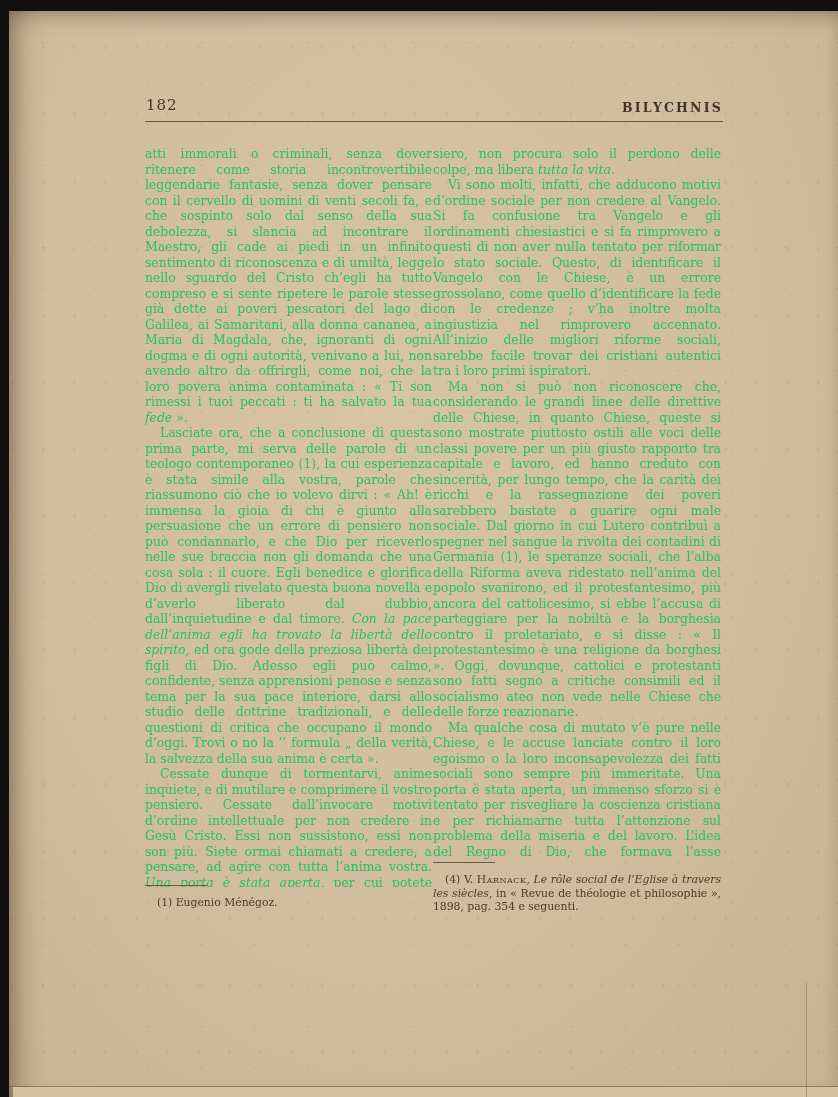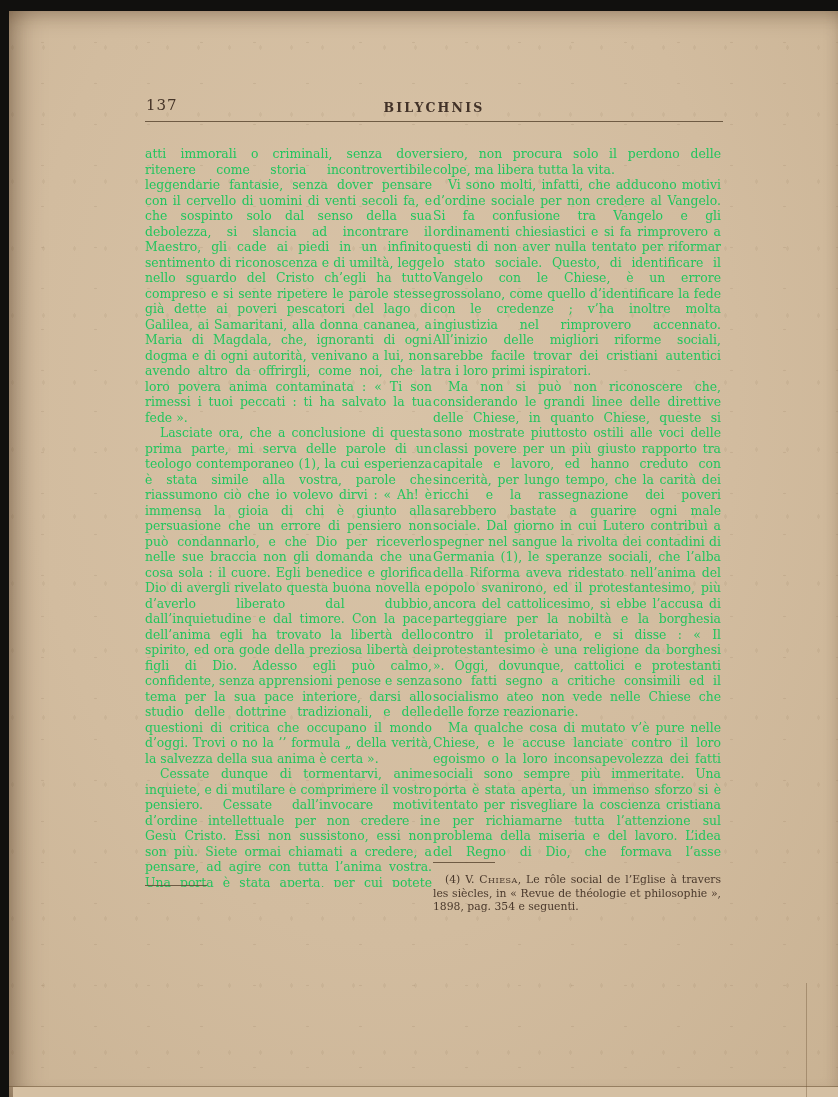--- a/index.html
+++ b/index.html
@@ -18,72 +18,75 @@
   }
   .paper::after{
     content:"";position:absolute;inset:0;pointer-events:none;
     background-image:
       radial-gradient(rgba(95,65,35,.10) 1px, transparent 1.3px),
       radial-gradient(rgba(95,65,35,.07) 1px, transparent 1.3px);
     background-size:53px 41px, 31px 67px;
     background-position:7px 11px, 19px 3px;
   }
   .pagenum{position:absolute;left:146px;top:96px;font-size:15px;letter-spacing:1px;color:#463528;}
-  .journal{position:absolute;left:145px;top:100px;width:578px;text-align:center;
+  .journal{position:absolute;left:145px;top:100px;width:578px;text-align:right;
     font-size:12.5px;letter-spacing:2.2px;color:#423228;font-weight:bold;}
   .hrule{position:absolute;left:145px;top:121px;width:578px;height:1px;background:#5d4a34;opacity:.85;}
 
   .col{position:absolute;top:146px;font-size:12.4px;line-height:15.5px;color:#22c55e;
     text-align:justify;overflow:hidden;}
   .col-left{left:145px;width:287px;height:741px;}
   .col-right{left:433px;width:288px;height:713px;}
   .para{margin:0;text-indent:15px;}
   .para.noindent{text-indent:0;}
-  .i{}
+  .i{font-style:italic;}
   .sc{font-variant:small-caps;letter-spacing:.5px;}
 
   .footnote{position:absolute;font-size:10.8px;line-height:13.5px;color:#4a392c;text-align:justify;}
   .fn-left{left:145px;top:885px;width:287px;}
   .fn-right{left:433px;top:862px;width:288px;}
   .fn-rule{width:62px;height:1px;background:#5d4a34;margin-bottom:10px;opacity:.85;}
   .footnote .para{text-indent:12px;}
 
   .edge-bottom-line{position:absolute;left:9px;top:1086px;width:829px;height:1px;background:rgba(110,85,55,.55);}
   .edge-under-page{position:absolute;left:13px;top:1087px;width:825px;height:10px;background:#d5c0a3;}
   .edge-right-line{position:absolute;left:806px;top:983px;width:1px;height:114px;background:rgba(110,85,55,.40);}
 </style>
 </head>
 <body>
 
 <div class="screen">
   <div class="paper"></div>
 
-  <div class="pagenum">137</div>
+  <div class="pagenum">182</div>
   <div class="journal">BILYCHNIS</div>
   <div class="hrule"></div>
 
   <div class="col col-left">
       <p class="para noindent"><span>atti immorali o criminali, senza dover ritenere come storia incontrovertibile leggendarie fantasie, senza dover pensare con il cervello di uomini di venti secoli fa, e che sospinto solo dal senso della sua debolezza, si slancia ad incontrare il Maestro, gli cade ai piedi in un infinito sentimento di riconoscenza e di umiltà, legge nello sguardo del Cristo ch’egli ha tutto compreso e si sente ripetere le parole stesse già dette ai poveri pescatori del lago di Galilea, ai Samaritani, alla donna cananea, a Maria di Magdala, che, ignoranti di ogni dogma e di ogni autorità, venivano a lui, non avendo altro da offrirgli, come noi, che la loro povera anima contaminata : « Ti son rimessi i tuoi peccati : ti ha salvato la tua </span><span class="i">fede</span><span> ».</span></p>
       <p class="para"><span>Lasciate ora, che a conclusione di questa prima parte, mi serva delle parole di un teologo contemporaneo (1), la cui esperienza è stata simile alla vostra, parole che riassumono ciò che io volevo dirvi : « Ah! è immensa la gioia di chi è giunto alla persuasione che un errore di pensiero non può condannarlo, e che Dio per riceverlo nelle sue braccia non gli domanda che una cosa sola : il cuore. Egli benedice e glorifica Dio di avergli rivelato questa buona novella e d’averlo liberato dal dubbio, dall’inquietudine e dal timore. </span><span class="i">Con la pace dell’anima egli ha trovato la libertà dello spirito,</span><span> ed ora gode della preziosa libertà dei figli di Dio. Adesso egli può calmo, confidente, senza apprensioni penose e senza tema per la sua pace interiore, darsi allo studio delle dottrine tradizionali, e delle questioni di critica che occupano il mondo d’oggi. Trovi o no la ’’ formula „ della verità, la salvezza della sua anima è certa ».</span></p>
       <p class="para"><span>Cessate dunque di tormentarvi, anime inquiete, e di mutilare e comprimere il vostro pensiero. Cessate dall’invocare motivi d’ordine intellettuale per non credere in Gesù Cristo. Essi non sussistono, essi non son più. Siete ormai chiamati a credere, a pensare, ad agire con tutta l’anima vostra. </span><span class="i">Una porta è stata aperta,</span><span> per cui potete entrare con tutte le esigenze del vostro spirito, </span></p>
     </div>
   <div class="col col-right">
       <p class="para noindent"><span>siero, non procura solo il perdono delle colpe, ma libera </span><span class="i">tutta la vita</span><span>.</span></p>
       <p class="para"><span>Vi sono molti, infatti, che adducono motivi d’ordine sociale per non credere al Vangelo. Si fa confusione tra Vangelo e gli ordinamenti chiesiastici e si fa rimprovero a questi di non aver nulla tentato per riformar lo stato sociale. Questo, di identificare il Vangelo con le Chiese, è un errore grossolano, come quello d’identificare la fede con le credenze ; v’ha inoltre molta ingiustizia nel rimprovero accennato. All’inizio delle migliori riforme sociali, sarebbe facile trovar dei cristiani autentici tra i loro primi ispiratori.</span></p>
       <p class="para"><span>Ma non si può non riconoscere che, considerando le grandi linee delle direttive delle Chiese, in quanto Chiese, queste si sono mostrate piuttosto ostili alle voci delle classi povere per un più giusto rapporto tra capitale e lavoro, ed hanno creduto con sincerità, per lungo tempo, che la carità dei ricchi e la rassegnazione dei poveri sarebbero bastate a guarire ogni male sociale. Dal giorno in cui Lutero contribuì a spegner nel sangue la rivolta dei contadini di Germania (1), le speranze sociali, che l’alba della Riforma aveva ridestato nell’anima del popolo svanirono, ed il protestantesimo, più ancora del cattolicesimo, si ebbe l’accusa di parteggiare per la nobiltà e la borghesia contro il proletariato, e si disse : « Il protestantesimo è una religione da borghesi ». Oggi, dovunque, cattolici e protestanti sono fatti segno a critiche consimili ed il socialismo ateo non vede nelle Chiese che delle forze reazionarie.</span></p>
       <p class="para"><span>Ma qualche cosa di mutato v’è pure nelle Chiese, e le accuse lanciate contro il loro egoismo o la loro inconsapevolezza dei fatti sociali sono sempre più immeritate. Una porta è stata aperta, un immenso sforzo si è tentato per risvegliare la coscienza cristiana e per richiamarne tutta l’attenzione sul problema della miseria e del lavoro. L’idea del Regno di Dio, che formava l’asse dell’insegnamento del Cristo, è stata rimessa in luce, e non è più possibile oggi confonderla sia con un cielo invisibile sia con una Chiesa visibile. Ecclesiastici e laici, in numero sempre crescente, abbandonano l’antico concetto d’una egoistica salvezza malamente spiritualizzata dell’anima, e s’avvedono che il problema della vita materiale è intimamente connesso con quello della vita spirituale, che tristi condizioni economiche e ambienti malsani influiscono perniciosamente</span></p>
     </div>
 
   <div class="footnote fn-left">
     <div class="fn-rule"></div>
+    <div>
+        <p class="para"><span>(1) Eugenio Ménégoz.</span></p>
+      </div>
   </div>
 
   <div class="footnote fn-right">
     <div class="fn-rule"></div>
     <div>
-        <p class="para"><span>(4) V. </span><span class="sc">Chiesa</span><span>, </span><span class="i">Le rôle social de l’Eglise à travers les siècles</span><span>, in « Revue de théologie et philosophie », 1898, pag. 354 e seguenti.</span></p>
+        <p class="para"><span>(4) V. </span><span class="sc">Harnack</span><span>, </span><span class="i">Le rôle social de l’Eglise à travers les siècles</span><span>, in « Revue de théologie et philosophie », 1898, pag. 354 e seguenti.</span></p>
       </div>
   </div>
 
   <div class="edge-bottom-line"></div>
   <div class="edge-under-page"></div>
   <div class="edge-right-line"></div>
 </div>
 
 </body></html>

